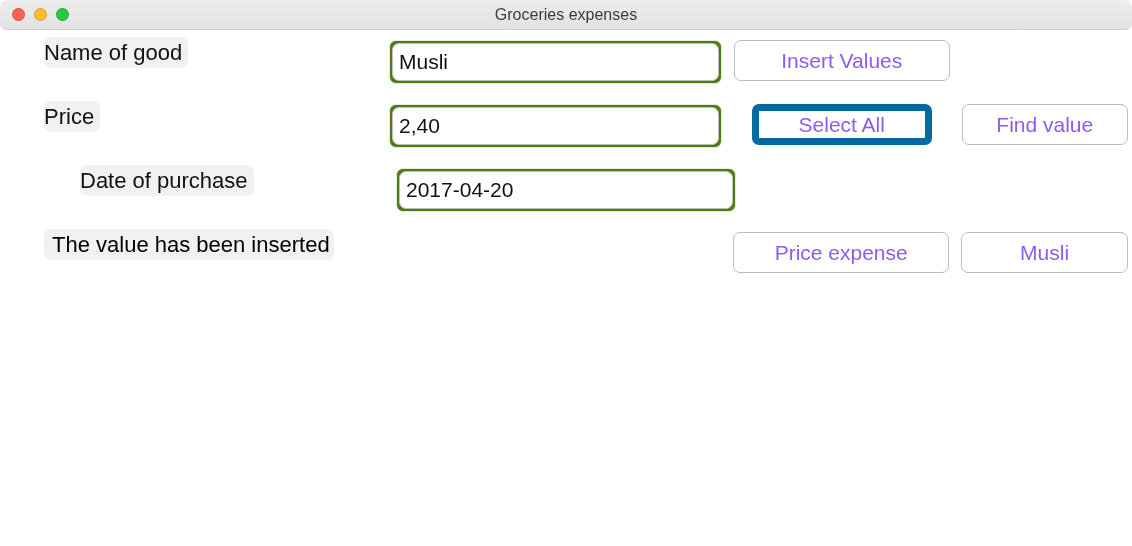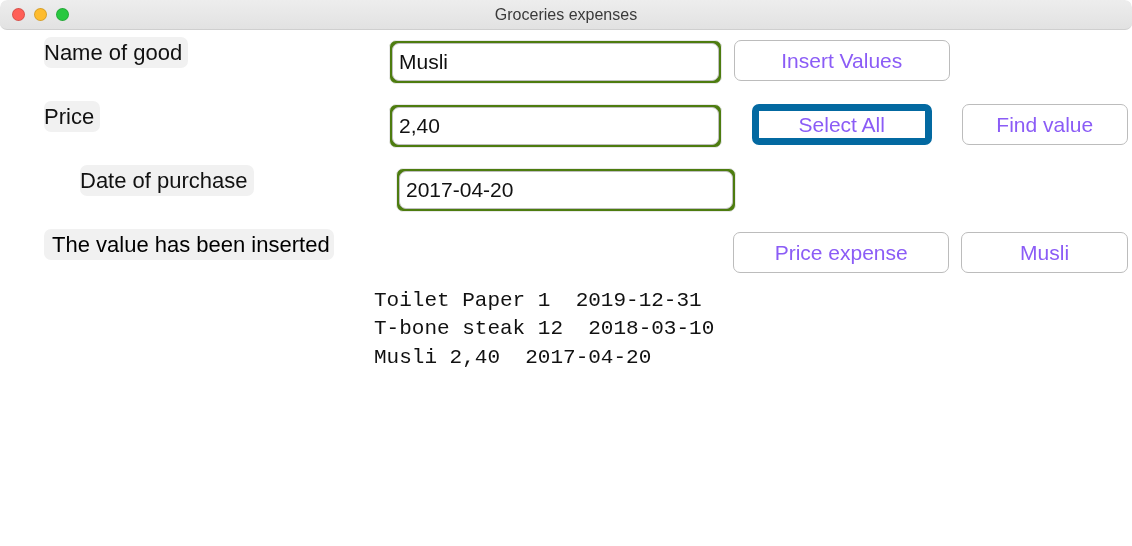--- a/index.html
+++ b/index.html
@@ -169,17 +169,14 @@
       <span class="status-label">The value has been inserted</span>
     </div>
     <div class="col-btn1">
       <button>Price expense</button>
     </div>
     <div class="col-btn2">
       <button>Musli</button>
     </div>
   </div>
 
-  <div class="listing">Toilet Paper 1  2019-12-31
-T-bone steak 12  2018-03-10
-Musli 2,40  2017-04-20</div>
 
 </div>
 
 </body></html>

